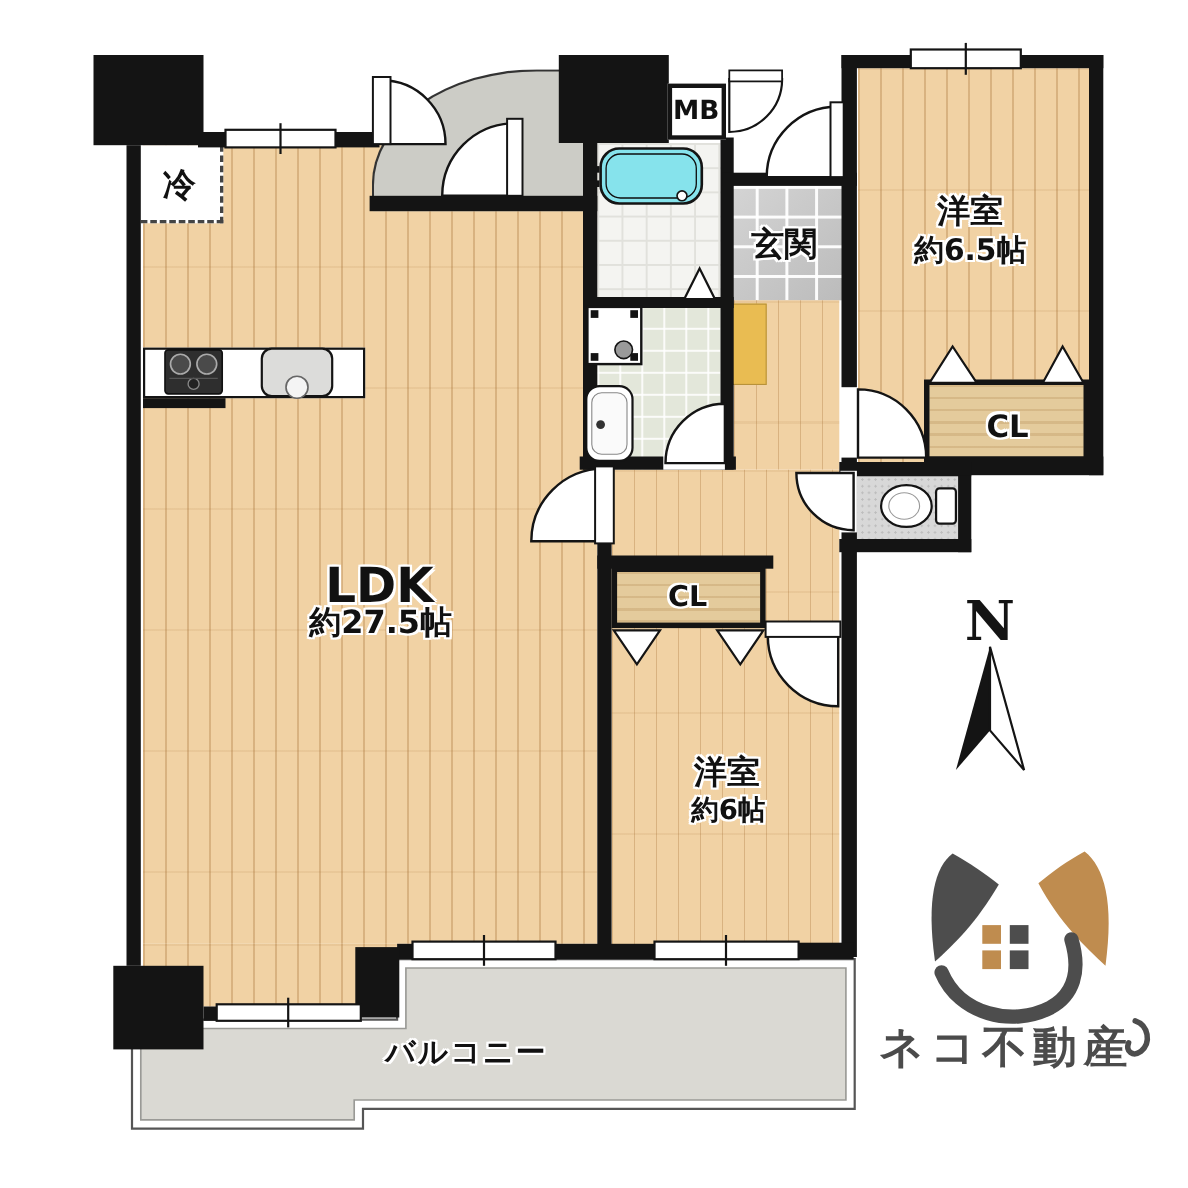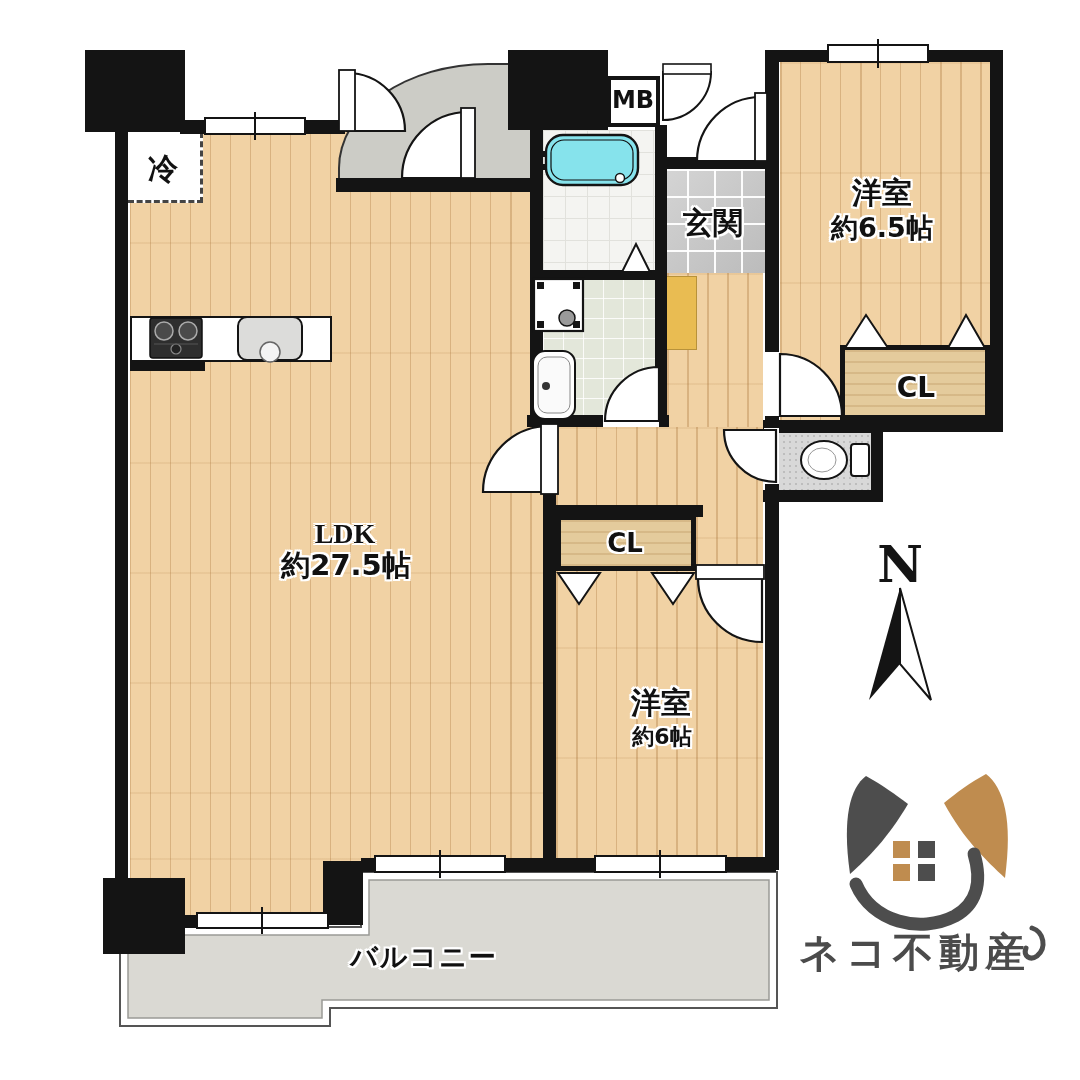--- a/index.html
+++ b/index.html
@@ -216,21 +216,21 @@
       <path d="M1032,928 C1044,932 1047,948 1037,956 C1030,961 1023,956 1026,948" fill="none" stroke="#4d4d4d" stroke-width="5" stroke-linecap="round"></path>
     </g>
   </svg>
 
   <div class="label" style="left:163px;top:169px;font-size:30px;">冷</div>
   <div class="label" style="left:633px;top:101px;font-size:24px;text-shadow:none;">MB</div>
   <div class="label" style="left:713px;top:223px;font-size:30px;">玄関</div>
   <div class="label" style="left:882px;top:193px;font-size:30px;">洋室</div>
   <div class="label" style="left:882px;top:228px;font-size:27px;">約6.5帖</div>
   <div class="label" style="left:916px;top:388px;font-size:28px;">CL</div>
-  <div class="label" style="left:345px;top:534px;font-size:28px;font-family:Liberation Serif, serif;">LDK</div>
+  <div class="label" style="left:345px;top:534px;font-size:44px;">LDK</div>
   <div class="label" style="left:346px;top:566px;font-size:29px;text-align:right;">約27.5帖</div>
   <div class="label" style="left:625px;top:544px;font-size:26px;">CL</div>
   <div class="label" style="left:661px;top:703px;font-size:30px;">洋室</div>
-  <div class="label" style="left:662px;top:737px;font-size:22px;">約6帖</div>
+  <div class="label" style="left:662px;top:737px;font-size:25px;">約6帖</div>
   <div class="label" style="left:424px;top:957px;font-size:27px;letter-spacing:2px;">バルコニー</div>
   <div class="logo-text" style="left:915px;top:952px;">ネコ不動産</div>
 
 </div>
 
 </body></html>

